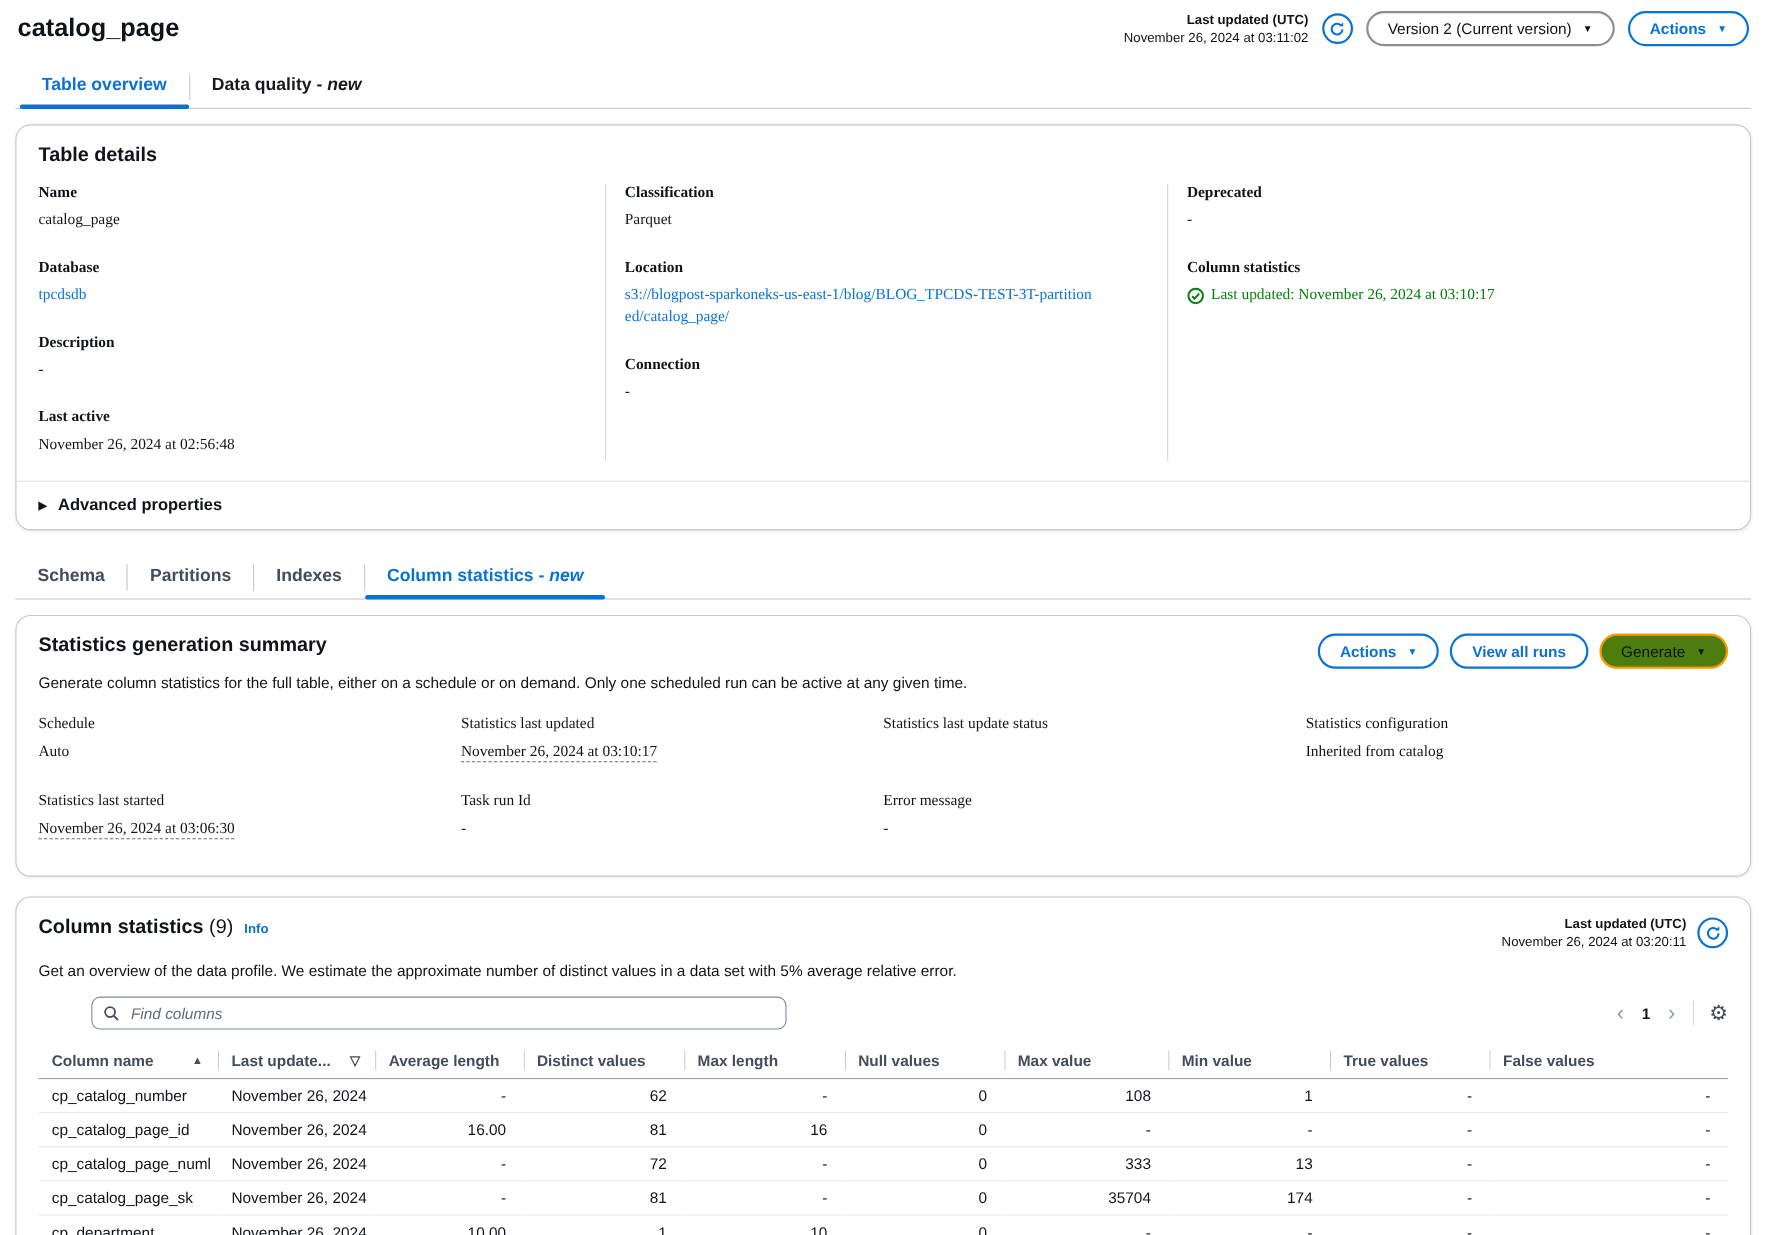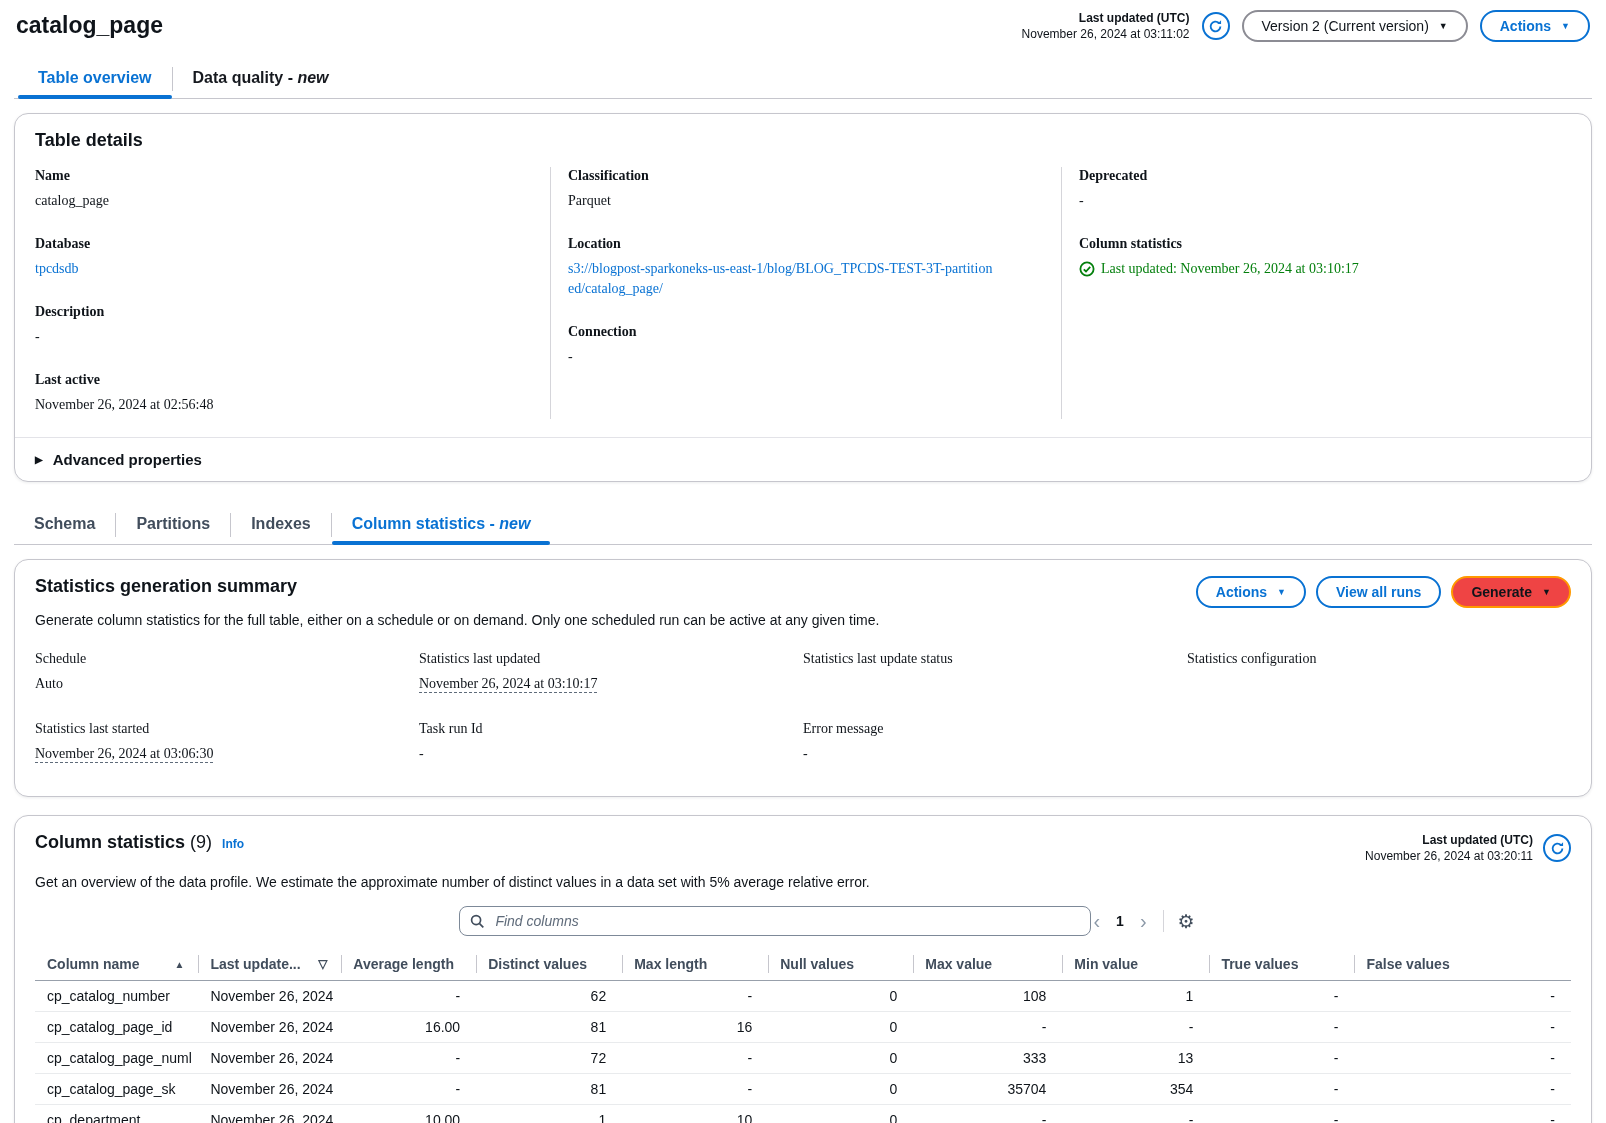--- a/index.html
+++ b/index.html
@@ -15,21 +15,21 @@
   h1.page-title { font-size:23px; font-weight:700; margin:2px 0 0 0; }
   .top-right { display:flex; align-items:center; gap:12px; }
   .lu-block { text-align:right; font-size:12px; line-height:16px; color:#0f141a; }
   .lu-label { font-weight:700; }
   .refresh-btn { width:28px; height:28px; border:2px solid #0972d3; border-radius:50%; background:#fff;
     display:flex; align-items:center; justify-content:center; cursor:pointer; padding:0; }
   .btn { display:inline-flex; align-items:center; gap:10px; height:32px; padding:0 18px;
     border-radius:18px; background:#fff; font-size:14px; cursor:pointer; font-family:inherit; }
   .btn-neutral { border:2px solid #8c8c94; color:#0f141a; font-weight:400; }
   .btn-outline { border:2px solid #0972d3; color:#0972d3; font-weight:700; }
-  .btn-orange  { border:2px solid #ff9900; background:#ef4444; color:#0f141a; font-weight:700; }
+  .btn-orange  { border:2px solid #ff9900; background:#4d7c0f; color:#0f141a; font-weight:400; }
   .caret { font-size:9px; line-height:1; }
   .caret.blue { color:#0972d3; } .caret.dark { color:#0f141a; }
 
   
   .tabs { display:flex; align-items:center; margin:18px 14px 0 14px; border-bottom:1px solid #c6c6cd; }
   .tab { position:relative; padding:9px 20px 11px 20px; font-size:16px; font-weight:700; color:#414d5c; cursor:pointer; white-space:nowrap; }
   .tab em { font-style:italic; }
   .tab.active { color:#0972d3; }
   .tab.active::after { content:""; position:absolute; left:0; right:0; bottom:-1px; height:4px; background:#0972d3; border-radius:2px; }
   .tab-divider { width:1px; height:24px; background:#c6c6cd; }
@@ -68,21 +68,21 @@
   .desc { margin:2px 0 20px 0; line-height:20px; }
   .grid4 { display:grid; grid-template-columns: repeat(4, 1fr); }
   .grid4 .kv { margin-bottom:26px; }
   .grid4 .kv .k { font-weight:400; }
 
   
   .cs-head-left { display:flex; align-items:baseline; gap:10px; }
   .info-link { color:#0972d3; font-size:12px; font-weight:700; text-decoration:none; cursor:pointer; }
   .cs-head-right { display:flex; align-items:center; gap:10px; }
 
-  .toolbar { display:flex; justify-content:center; align-items:center; margin:4px 0 14px 0;padding-left:48px; }
+  .toolbar { display:flex; justify-content:space-between; align-items:center; margin:4px 0 14px 0;padding-left:48px; }
   .search-box { display:flex; align-items:center; gap:8px; width:632px; height:30px;
     border:1px solid #7d8998; border-radius:8px; padding:0 10px; background:#fff; }
   .search-box input { border:none; outline:none; flex:1; font-size:14px; font-family:inherit; background:transparent; color:#0f141a; }
   .search-box input::placeholder { font-style:italic; color:#5f6b7a; }
   .pager { display:flex; align-items:center; gap:14px; color:#7d8998; }
   .pager .chev { font-size:20px; line-height:1; cursor:pointer; color:#8c99a8; padding:0 2px; }
   .pager .pnum { font-weight:700; color:#0f141a; font-size:14px; cursor:pointer; }
   .pager .sep { width:1px; height:22px; background:#d5d5da; }
   .gear-btn { background:none; border:none; font-size:19px; color:#414d5c; cursor:pointer; line-height:1; padding:0; }
 
@@ -242,20 +242,21 @@
           </div>
         <div class="kv">
             <div class="k">Statistics last updated</div>
             <div class="v"><span class="dashed">November 26, 2024 at 03:10:17</span></div>
           </div>
         <div class="kv">
           <div class="k">Statistics last update status</div>
         </div>
         <div class="kv">
             <div class="k">Statistics configuration</div>
+            <div class="v">Inherited from catalog</div>
           </div>
         <div class="kv">
             <div class="k">Statistics last started</div>
             <div class="v"><span class="dashed">November 26, 2024 at 03:06:30</span></div>
           </div>
         <div class="kv">
             <div class="k">Task run Id</div>
             <div class="v">-</div>
           </div>
         <div class="kv">
@@ -392,21 +393,21 @@
             </tr>
 
             <tr>
               <td>cp_catalog_page_sk</td>
               <td>November 26, 2024</td>
               <td>-</td>
               <td>81</td>
               <td>-</td>
               <td>0</td>
               <td>35704</td>
-              <td>354</td>
+              <td>174</td>
               <td>-</td>
               <td>-</td>
             </tr>
 
             <tr>
               <td>cp_department</td>
               <td>November 26, 2024</td>
               <td>10.00</td>
               <td>1</td>
               <td>10</td>

